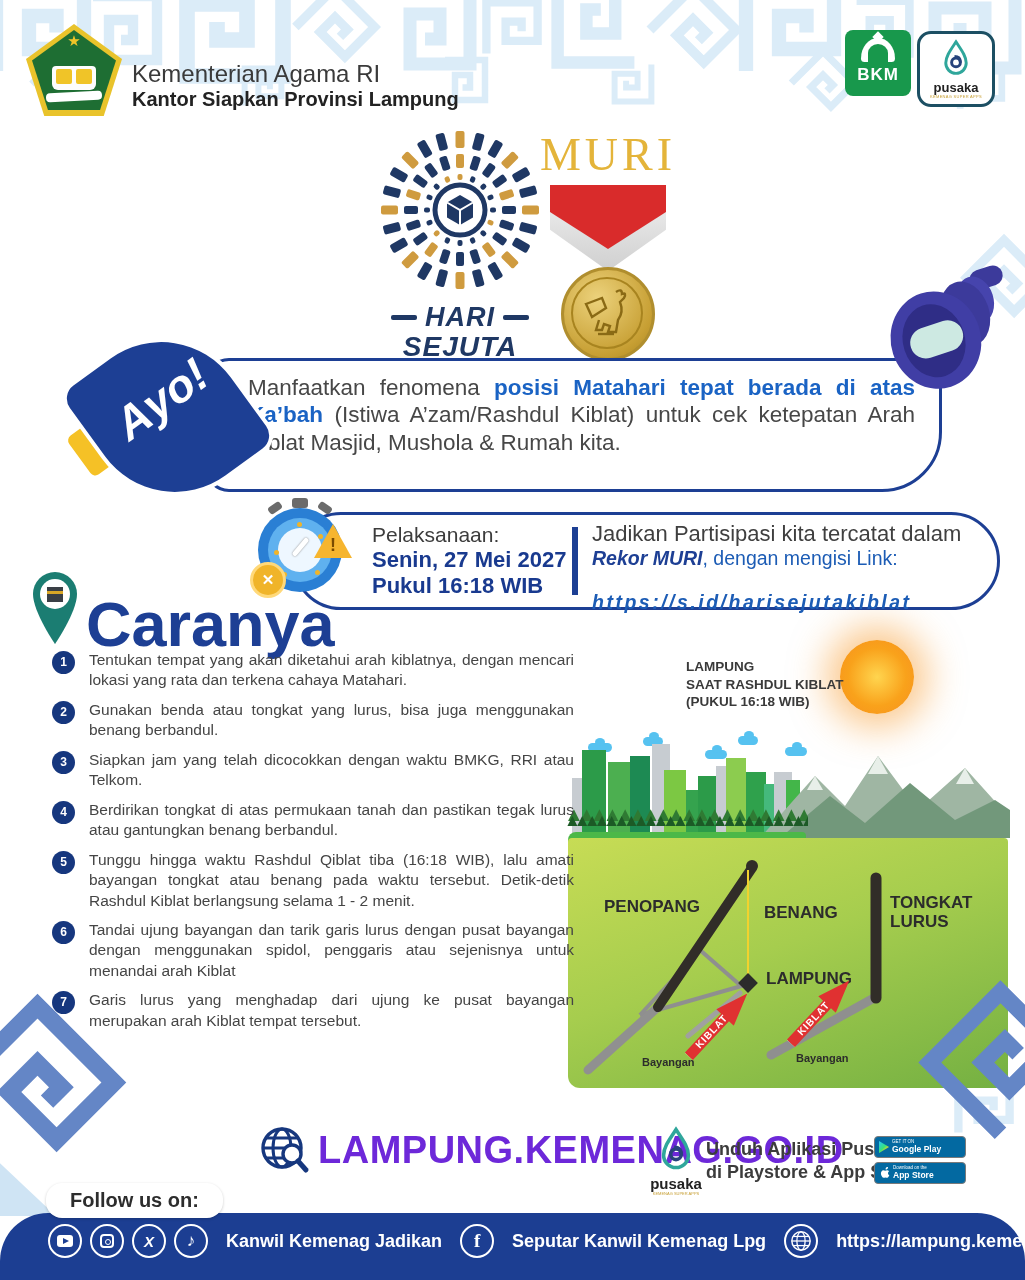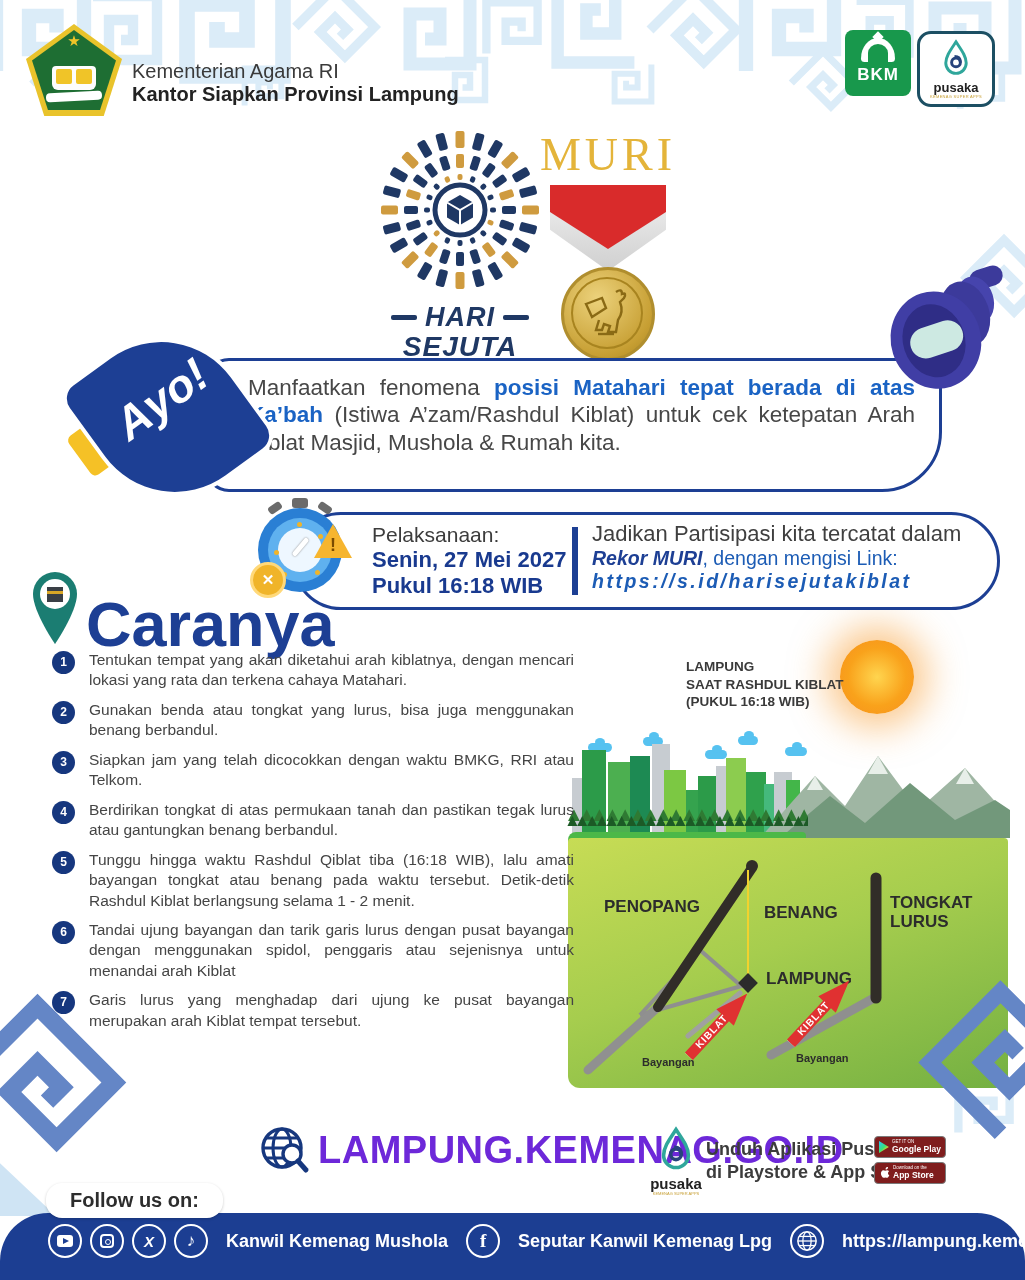--- a/index.html
+++ b/index.html
@@ -12,21 +12,21 @@
   
   .kemenag-logo{left:26px;top:24px;width:96px;height:92px;z-index:2;}
   .pent-outer{width:96px;height:92px;background:#e9c32b;clip-path:polygon(50% 0,100% 38%,81% 100%,19% 100%,0 38%);}
   .pent-inner{position:absolute;left:6px;top:6px;width:84px;height:80px;background:#1e6e33;clip-path:polygon(50% 0,100% 38%,81% 100%,19% 100%,0 38%);}
   .pent-star{position:absolute;left:0;right:0;top:8px;text-align:center;color:#f0c428;font-size:15px;}
   .pent-book{position:absolute;left:26px;top:42px;width:44px;height:24px;background:#fdfdfd;border-radius:4px 4px 6px 6px;}
   .pent-book:before{content:"";position:absolute;left:4px;top:3px;width:16px;height:15px;background:#f0c428;border-radius:2px;}
   .pent-book:after{content:"";position:absolute;right:4px;top:3px;width:16px;height:15px;background:#f0c428;border-radius:2px;}
   .pent-ribbon{position:absolute;left:20px;top:68px;width:56px;height:9px;background:#fff;border-radius:4px;transform:rotate(-3deg);}
   .org{left:132px;top:60px;z-index:2;}
-  .org-l1{font-size:20px;color:#3a3a3a;}
+  .org-l1{font-size:24px;color:#3a3a3a;}
   .org-l2{font-size:20px;font-weight:700;color:#222;}
   .bkm{left:845px;top:30px;width:66px;height:66px;background:#18984c;border-radius:8px;z-index:2;text-align:center;}
   .bkm-dome{position:relative;margin:8px auto 0;width:34px;height:24px;background:#fff;border-radius:55% 55% 4px 4px / 95% 95% 4px 4px;}
   .bkm-dome:before{content:"";position:absolute;left:13px;top:-5px;width:8px;height:8px;background:#fff;transform:rotate(45deg);}
   .bkm-dome:after{content:"";position:absolute;left:7px;top:6px;width:20px;height:18px;background:#18984c;border-radius:50% 50% 0 0;}
   .bkm-label{color:#fff;font-weight:700;font-size:17px;letter-spacing:1px;margin-top:3px;}
   .pusaka-box{left:917px;top:31px;width:72px;height:70px;background:#fff;border:3px solid #1c4f63;border-radius:14px;z-index:2;text-align:center;}
   .pusaka-name{font-size:13px;font-weight:700;color:#222;line-height:1;}
   .pusaka-tag{font-size:4px;color:#c79f33;letter-spacing:.3px;}
 
@@ -58,21 +58,21 @@
   
   .sched-box{left:292px;top:512px;width:708px;height:98px;border:3px solid #1d3f94;border-radius:50px;z-index:2;box-sizing:border-box;background:#fff;}
   .sched-text{left:372px;top:523px;z-index:3;}
   .sched-l1{font-size:21px;color:#3c3c3c;}
   .sched-l2,.sched-l3{font-size:22px;font-weight:800;color:#193a8f;line-height:1.18;}
   .sched-div{left:572px;top:527px;width:6px;height:68px;background:#1d3f94;z-index:3;}
   .muri-info{left:592px;top:521px;width:398px;z-index:3;}
   .mi-l1{font-size:22px;color:#3f3f3f;}
   .mi-l2{font-size:19.5px;color:#1c5cb5;}
   .mi-rec{font-weight:800;font-style:italic;color:#1d3f94;}
-  .mi-link{font-size:19.5px;font-weight:800;font-style:italic;color:#1c5cb5;letter-spacing:2.5px;}
+  .mi-link{font-size:19.5px;font-weight:800;font-style:italic;color:#1c5cb5;letter-spacing:2.5px;margin-top:21px;}
 
   
   .stopwatch{left:248px;top:498px;width:104px;height:108px;z-index:4;}
   .sw-crown{position:absolute;left:44px;top:0;width:16px;height:10px;background:#6b6b6b;border-radius:3px;}
   .sw-btn{position:absolute;width:14px;height:8px;background:#6b6b6b;border-radius:3px;}
   .sw-body{position:absolute;left:10px;top:10px;width:84px;height:84px;border-radius:50%;background:#2a7fd4;}
   .sw-face{position:absolute;left:20px;top:20px;width:64px;height:64px;border-radius:50%;background:#5fb1ef;}
   .sw-dial{position:absolute;left:30px;top:30px;width:44px;height:44px;border-radius:50%;background:#eef7ff;}
   .sw-hand{position:absolute;left:50px;top:38px;width:5px;height:22px;background:#fff;border-radius:3px;transform:rotate(40deg);box-shadow:0 0 2px #888;}
   .sw-dot{position:absolute;width:5px;height:5px;border-radius:50%;background:#f0b429;}
@@ -108,21 +108,21 @@
   .ka-shape{position:absolute;inset:0;background:#e03131;clip-path:polygon(0 32%,62% 32%,62% 10%,100% 50%,62% 90%,62% 68%,0 68%);box-shadow:0 0 0 2px #fff;}
   .ka-txt{position:absolute;left:6px;top:9px;width:56px;text-align:center;color:#fff;font-size:10px;font-weight:800;letter-spacing:1px;}
 
   
   .site{left:258px;top:1124px;display:flex;align-items:center;gap:8px;z-index:2;}
   .site-txt{font-size:38px;font-weight:700;color:#6d28d9;letter-spacing:.5px;}
   .pusaka-foot{left:650px;top:1126px;width:52px;text-align:center;z-index:2;}
   .pf-name{font-size:15px;font-weight:700;color:#222;line-height:1;}
   .pf-tag{font-size:4px;color:#c79f33;}
   .dl-text{left:706px;top:1138px;font-size:18px;font-weight:800;color:#3c3c3c;line-height:1.25;z-index:2;}
-  .badge{position:absolute;left:874px;width:72px;height:22px;background:#7f1d1d;border:1px solid #7a7a7a;border-radius:4px;display:flex;align-items:center;gap:3px;padding:0 4px;box-sizing:border-box;z-index:2;}
+  .badge{position:absolute;left:874px;width:92px;height:22px;background:#0369a1;border:1px solid #7a7a7a;border-radius:4px;display:flex;align-items:center;gap:3px;padding:0 4px;box-sizing:border-box;z-index:2;}
   .badge .tag{font-size:4.5px;color:#fff;line-height:1.1;}
   .badge .nm{font-size:8.5px;color:#fff;font-weight:700;line-height:1.1;white-space:nowrap;}
   .gp-tri{width:10px;height:12px;background:linear-gradient(135deg,#29c5ff 0%,#36e27b 50%,#f7d21e 75%,#f5484d 100%);clip-path:polygon(0 0,100% 50%,0 100%);}
 
   .bottombar{left:0;top:1213px;width:1025px;height:67px;background:#1c3e92;border-radius:48px 48px 0 0;z-index:3;}
   .follow-pill{left:46px;top:1183px;background:#fff;border-radius:16px;padding:6px 24px;font-size:20px;font-weight:800;color:#2d2d2d;z-index:4;box-shadow:0 1px 3px rgba(0,0,0,.2);}
   .soc-row{left:48px;top:1224px;display:flex;align-items:center;gap:8px;z-index:4;}
   .soc{width:34px;height:34px;border:2px solid #fff;border-radius:50%;box-sizing:border-box;display:flex;align-items:center;justify-content:center;color:#fff;}
   .soc-label{color:#fff;font-weight:700;font-size:18px;margin:0 10px;white-space:nowrap;}
   .yt-i{width:16px;height:12px;background:#fff;border-radius:3px;position:relative;}
@@ -519,21 +519,21 @@
       </div>
     <div class="soc">
         <div class="ig-i"></div>
       </div>
     <div class="soc">
         <span class="x-i">X</span>
       </div>
     <div class="soc">
         <span class="tk-i">♪</span>
       </div>
-    <span class="soc-label">Kanwil Kemenag Mushola</span>
+    <span class="soc-label">Kanwil Kemenag Jadikan</span>
     <div class="soc">
         <span class="fb-i">f</span>
       </div>
     <span class="soc-label">Seputar Kanwil Kemenag Lpg</span>
     <div class="soc">
       <svg width="22" height="22" viewBox="0 0 24 24">
         <circle cx="12" cy="12" r="10" fill="none" stroke="#fff" stroke-width="1.6"></circle>
         <ellipse cx="12" cy="12" rx="4.5" ry="10" fill="none" stroke="#fff" stroke-width="1.4"></ellipse>
         <line x1="2" y1="12" x2="22" y2="12" stroke="#fff" stroke-width="1.4"></line>
         <line x1="3.5" y1="7" x2="20.5" y2="7" stroke="#fff" stroke-width="1.4"></line>

